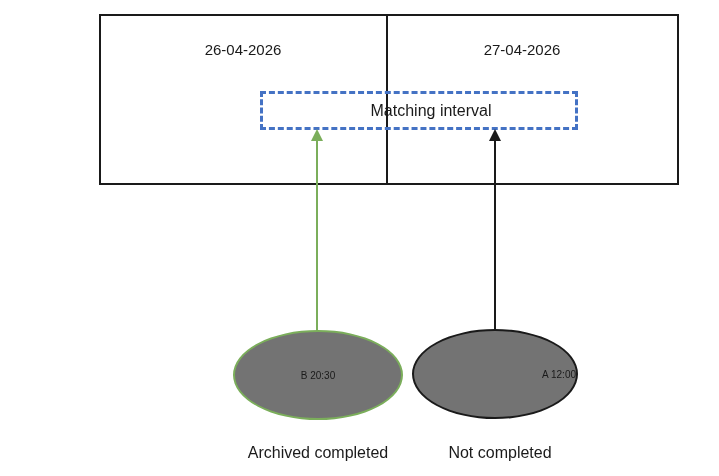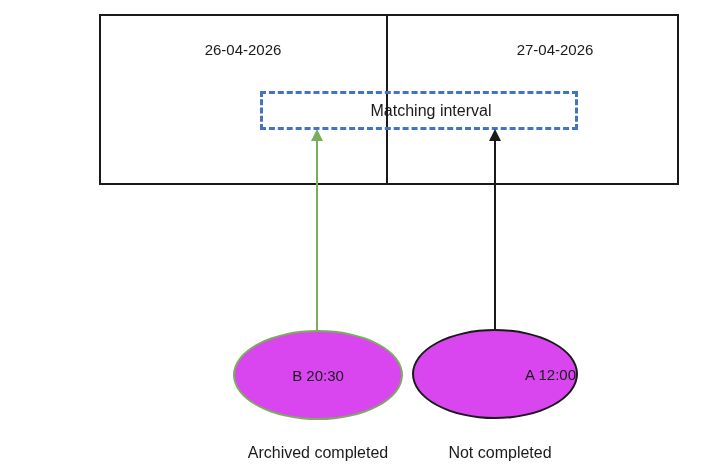--- a/index.html
+++ b/index.html
@@ -26,21 +26,21 @@
   }
   .day-divider {
     left: 386px; top: 14px; width: 2px; height: 171px;
     background: #1a1a1a;
   }
   .day-label {
     top: 40px; height: 20px;
     font-size: 15px; line-height: 20px; text-align: center;
   }
   .day-label.left  { left: 99px;  width: 288px; }
-  .day-label.right { left: 409px; width: 292px; }
+  .day-label.right { left: 376px; width: 292px; }
 
   
   .interval-box {
     left: 260px; top: 91px; width: 318px; height: 39px;
     border: 3px dashed #4472C4;
     background: transparent;
     display: flex; align-items: center; justify-content: center;
   }
   .interval-label {
     font-size: 16px;
@@ -58,23 +58,23 @@
   }
   .arrow-line.green { left: 316px; top: 141px; height: 191px; }
   .arrow-head.green { left: 311px; top: 129px; }
   .arrow-line.black { left: 494px; top: 141px; height: 189px; }
   .arrow-head.black { left: 489px; top: 129px; }
 
   
   .event-ellipse {
     border-radius: 50%;
     border: 2px solid #1a1a1a;
-    background: #d946ef;
+    background: #737373;
     display: flex; align-items: center; justify-content: center;
-    font-size: 15px;
+    font-size: 10px;
   }
   .event-ellipse.b { left: 233px; top: 330px; width: 170px; height: 90px; }
   .event-ellipse.a { left: 412px; top: 329px; width: 166px; height: 90px; justify-content: flex-end; }
 
   
   .caption {
     top: 442px; height: 22px;
     font-size: 16px; line-height: 22px; text-align: center;
     white-space: nowrap;
   }

